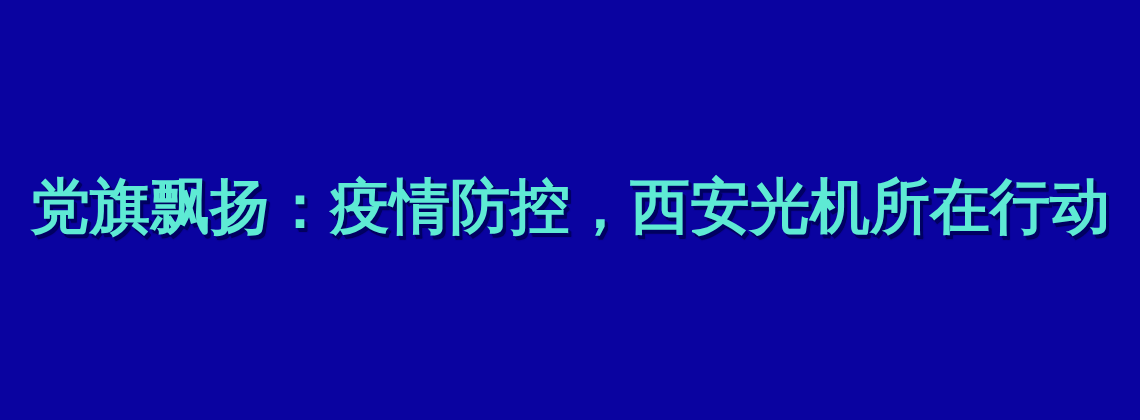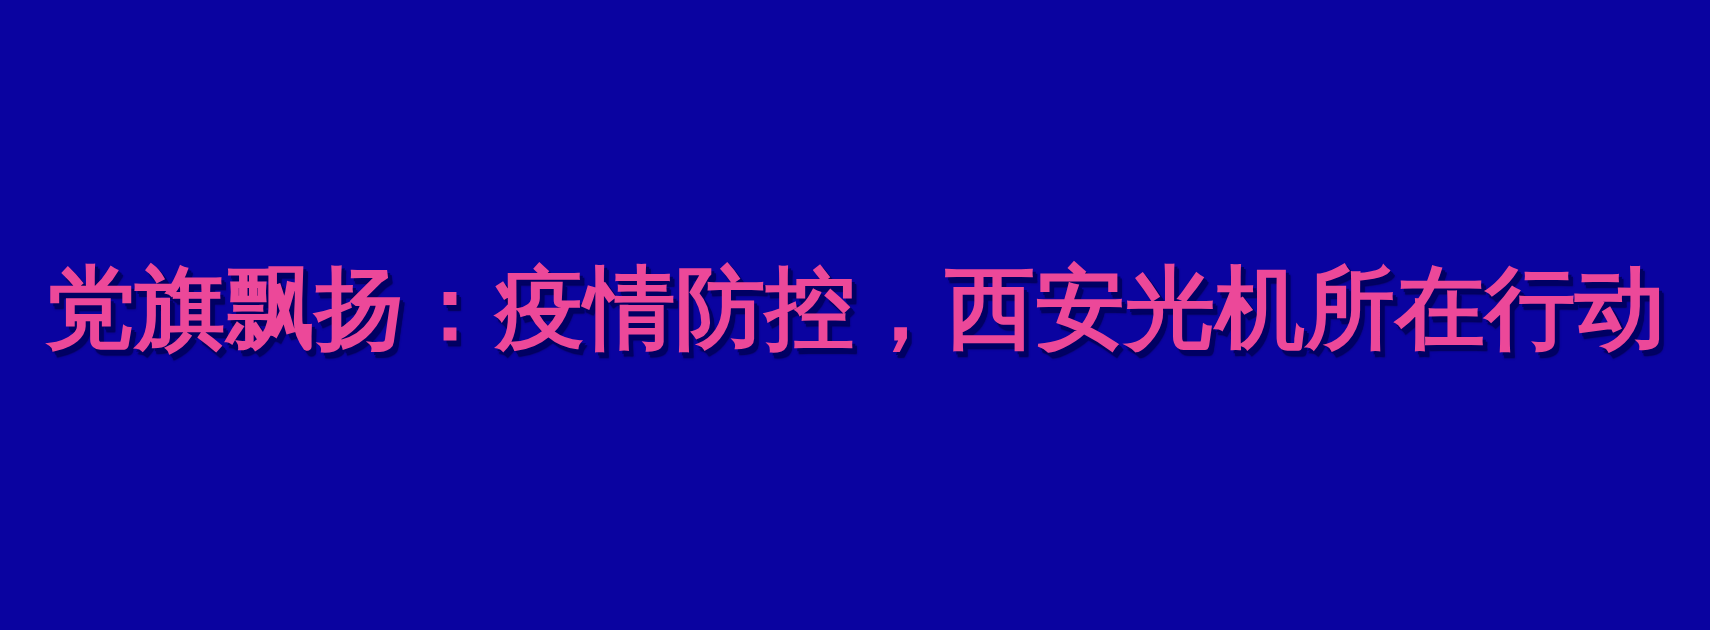--- a/index.html
+++ b/index.html
@@ -20,21 +20,21 @@
     box-sizing: border-box;
     display: flex;
     align-items: center;
     justify-content: center;
     background: #0a03a0;
   }
   .banner-headline {
     display: block;
     width: 1140px;
     text-align: center;
-    color: #ec4899;
+    color: #5eead4;
     font-family: "DejaVu Sans", "Liberation Sans", sans-serif;
     font-weight: 700;
     font-size: 60px;
     line-height: 1;
     letter-spacing: 0px;
     white-space: nowrap;
     margin: 0;
     padding: 0 0 2px 0;
     transform: translateY(-3px);
     text-shadow:

